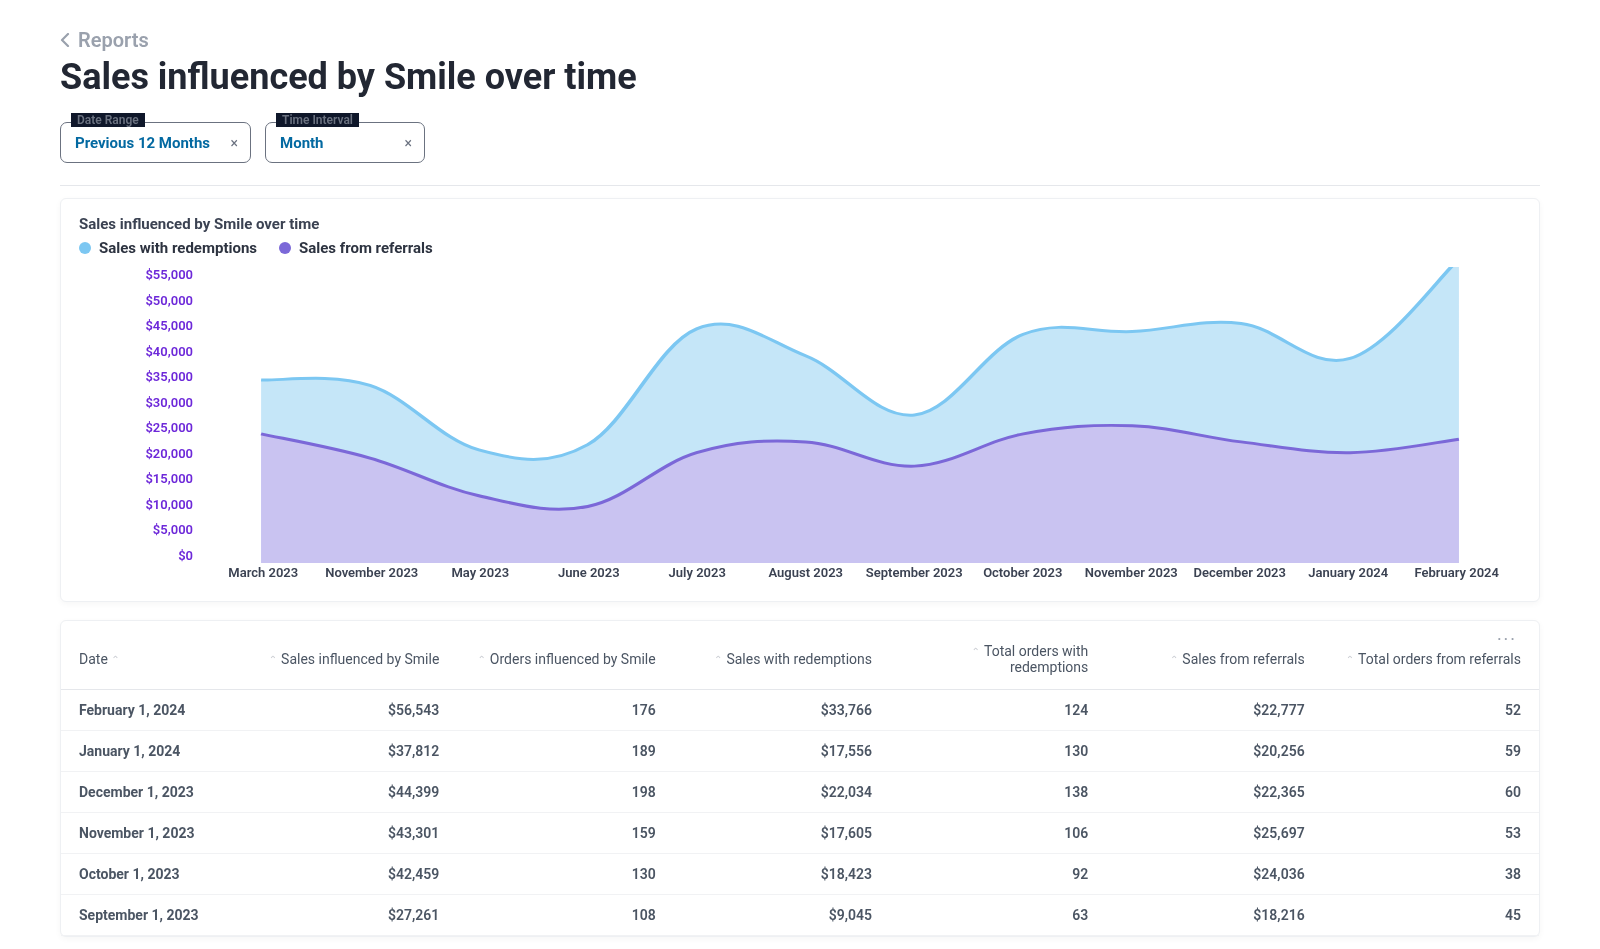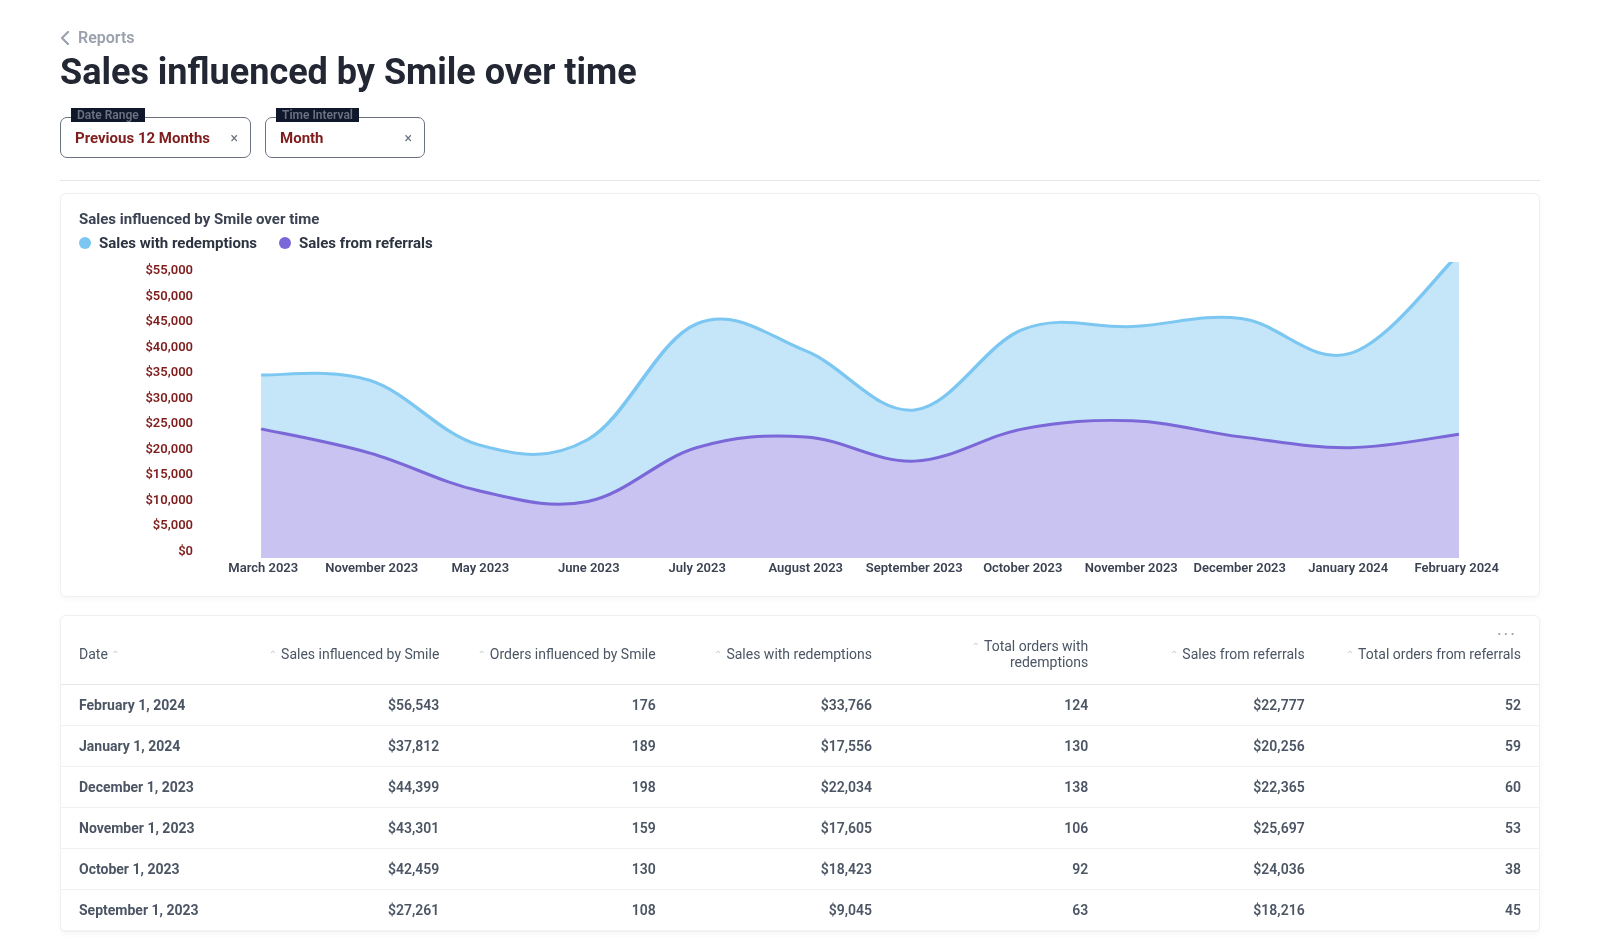--- a/index.html
+++ b/index.html
@@ -24,21 +24,21 @@
     width:1600px;
     margin:0 auto;
     padding:28px 60px 0 60px;
   }
   .breadcrumb{
     display:flex;
     align-items:center;
     gap:6px;
     color:#9aa1ad;
     font-weight:600;
-    font-size:16px;
+    font-size:20px;
     cursor:pointer;
     width:max-content;
   }
   .chev-left svg{display:block;}
   h1.page-title{
     margin:4px 0 24px 0;
     font-size:36px;
     font-weight:700;
     color:#222733;
   }
@@ -60,21 +60,21 @@
     left:10px;
     background:#0f172a;
     padding:0 6px;
     font-size:12px;
     color:#6b7280;
     font-weight:600;
   }
   .chip .value{
     font-size:15px;
     font-weight:700;
-    color:#7f1d1d;
+    color:#0369a1;
   }
   .chip .x{
     position:absolute;
     right:12px;
     top:50%;
     transform:translateY(-50%);
     color:#6b7280;
     font-size:14px;
     font-weight:400;
     cursor:pointer;
@@ -103,21 +103,21 @@
   .legend-item{display:flex;align-items:center;gap:8px;}
   .dot{width:12px;height:12px;border-radius:50%;}
   .dot.blue{background:var(--blue);}
   .dot.purple{background:var(--purple);}
 
   .chart-wrap{position:relative;height:330px;}
   .y-axis{
     position:absolute;left:0;top:4px;bottom:30px;width:120px;
     display:flex;flex-direction:column;justify-content:space-between;
     align-items:flex-end;
-    font-size:13px;color:#7f1d1d;font-weight:600;
+    font-size:13px;color:#6d28d9;font-weight:600;
     padding-right:6px;
   }
   .plot{
     position:absolute;left:130px;right:10px;top:4px;bottom:30px;
   }
   .plot svg{width:100%;height:100%;display:block;}
   .x-axis{
     position:absolute;left:130px;right:10px;bottom:0;height:28px;
     display:flex;justify-content:space-between;align-items:flex-start;
     font-size:13px;color:#3b4252;font-weight:600;

